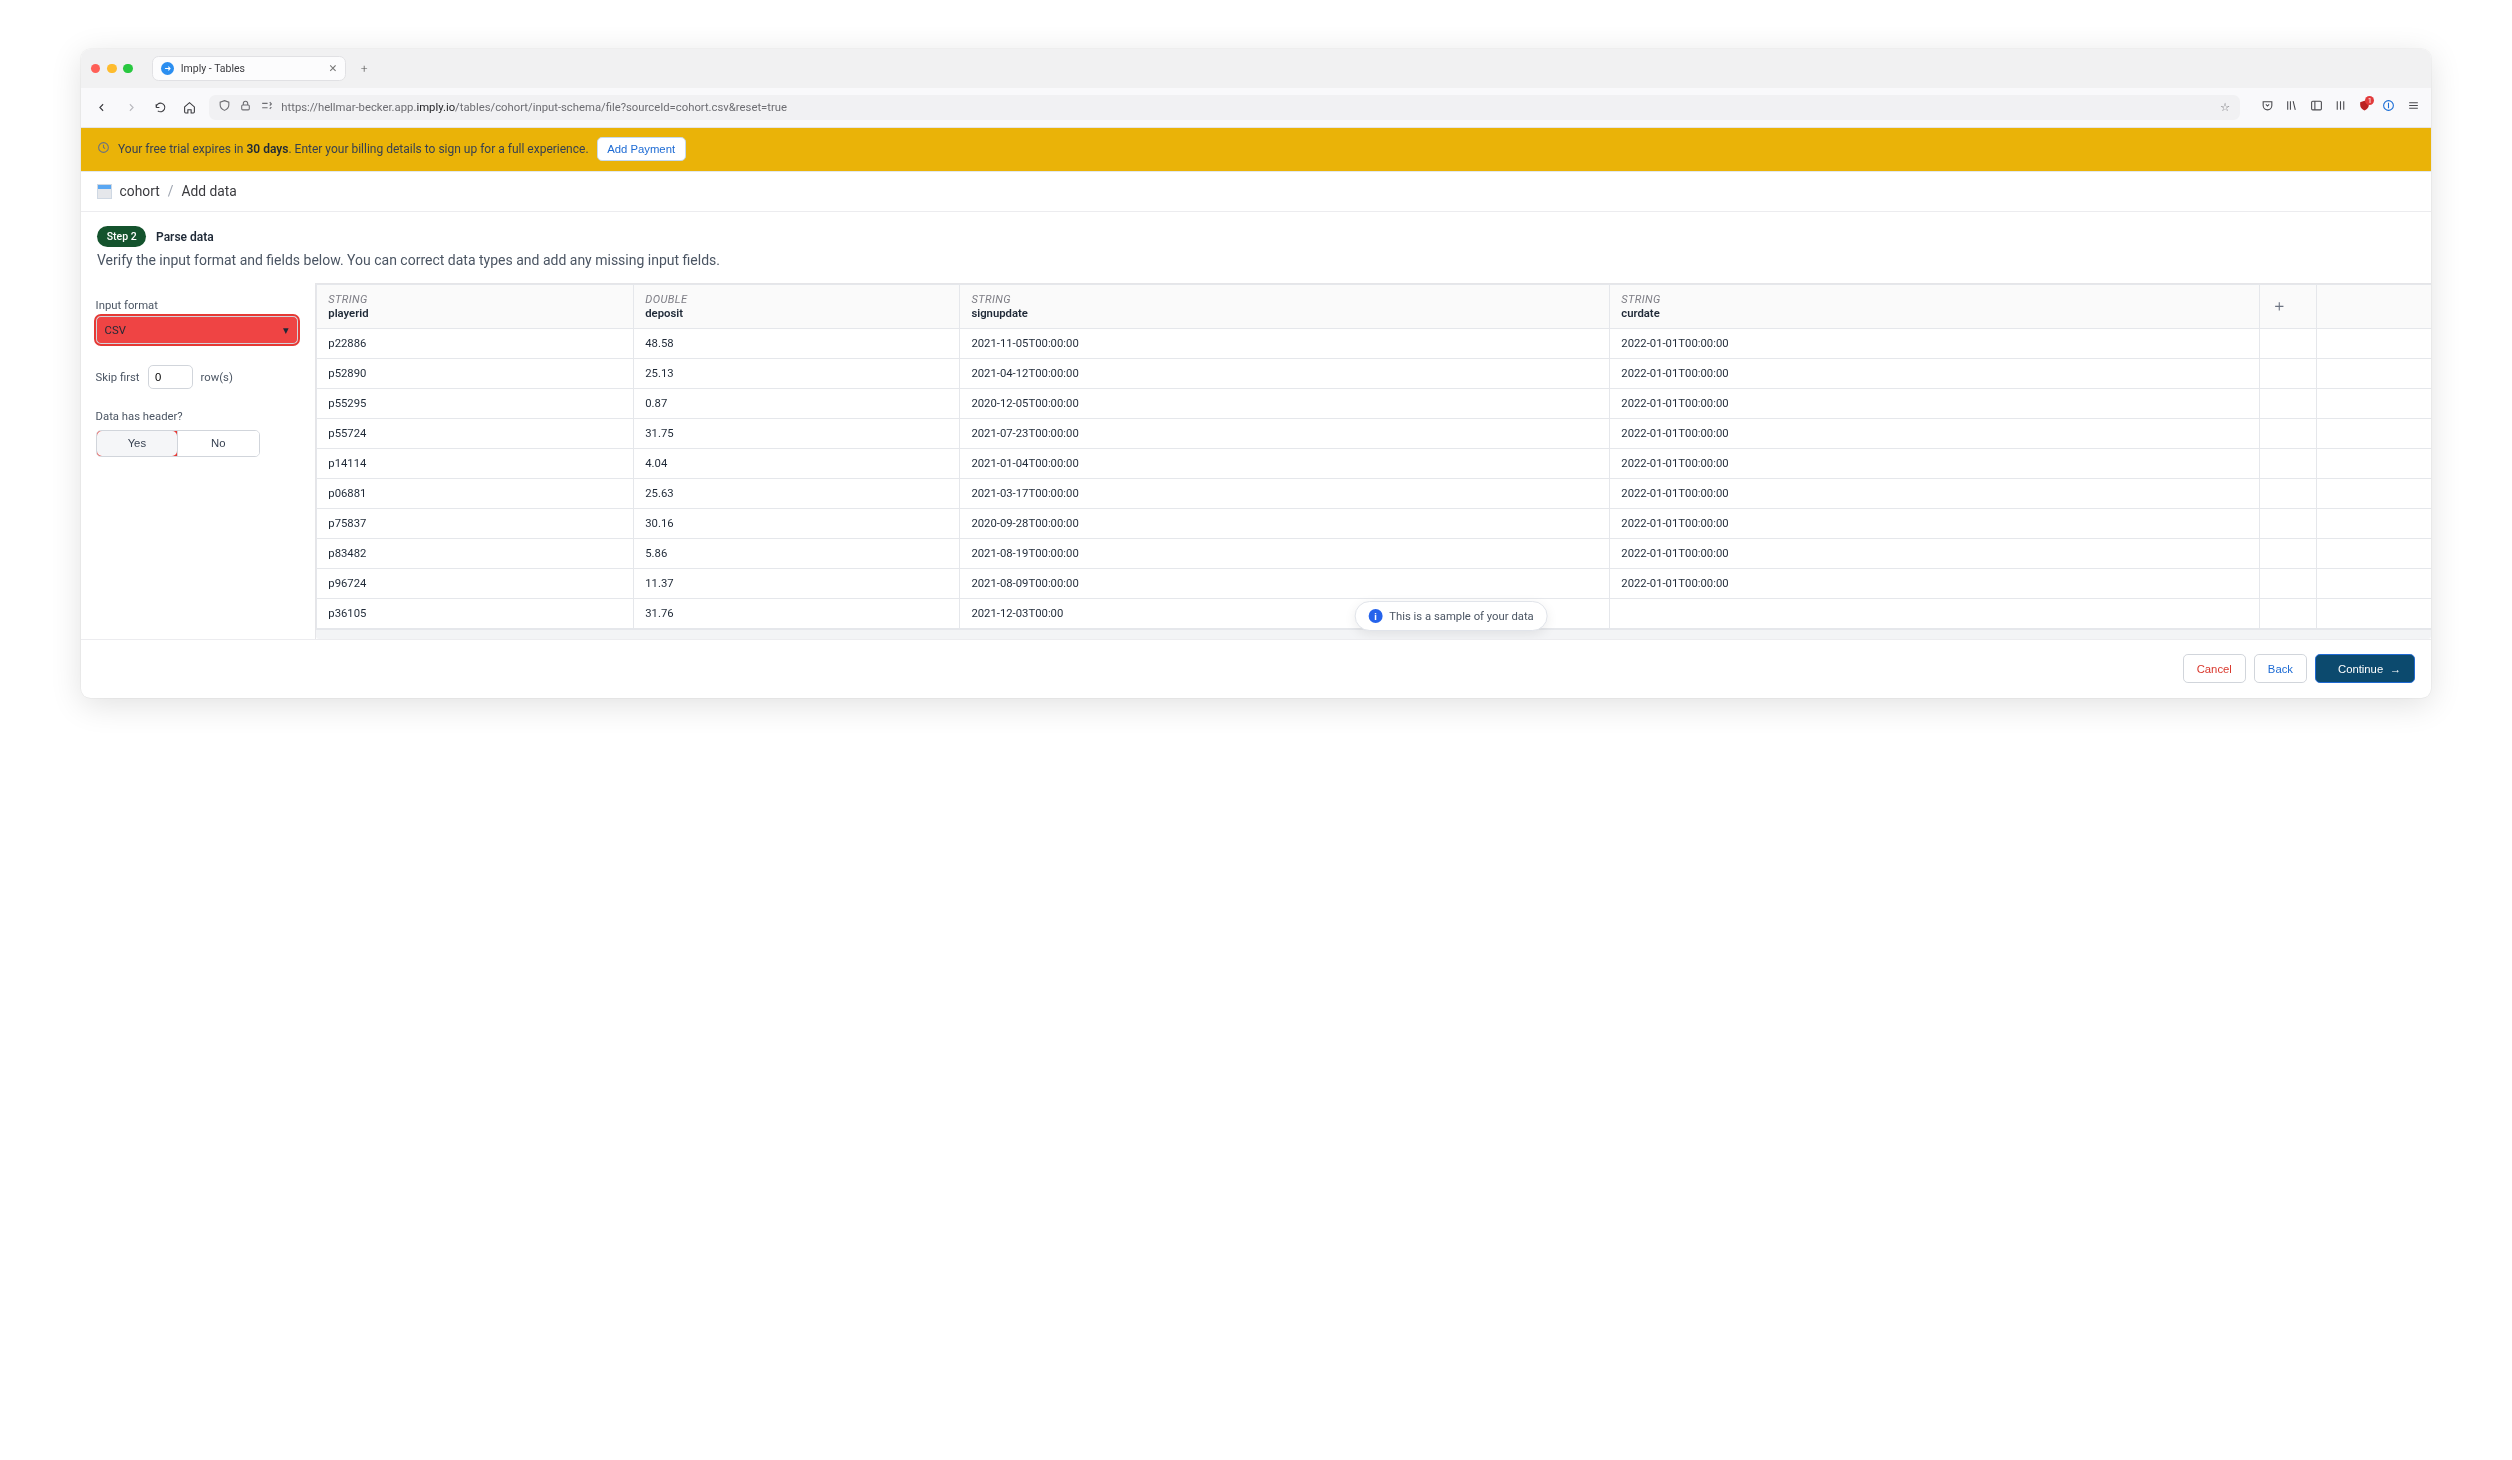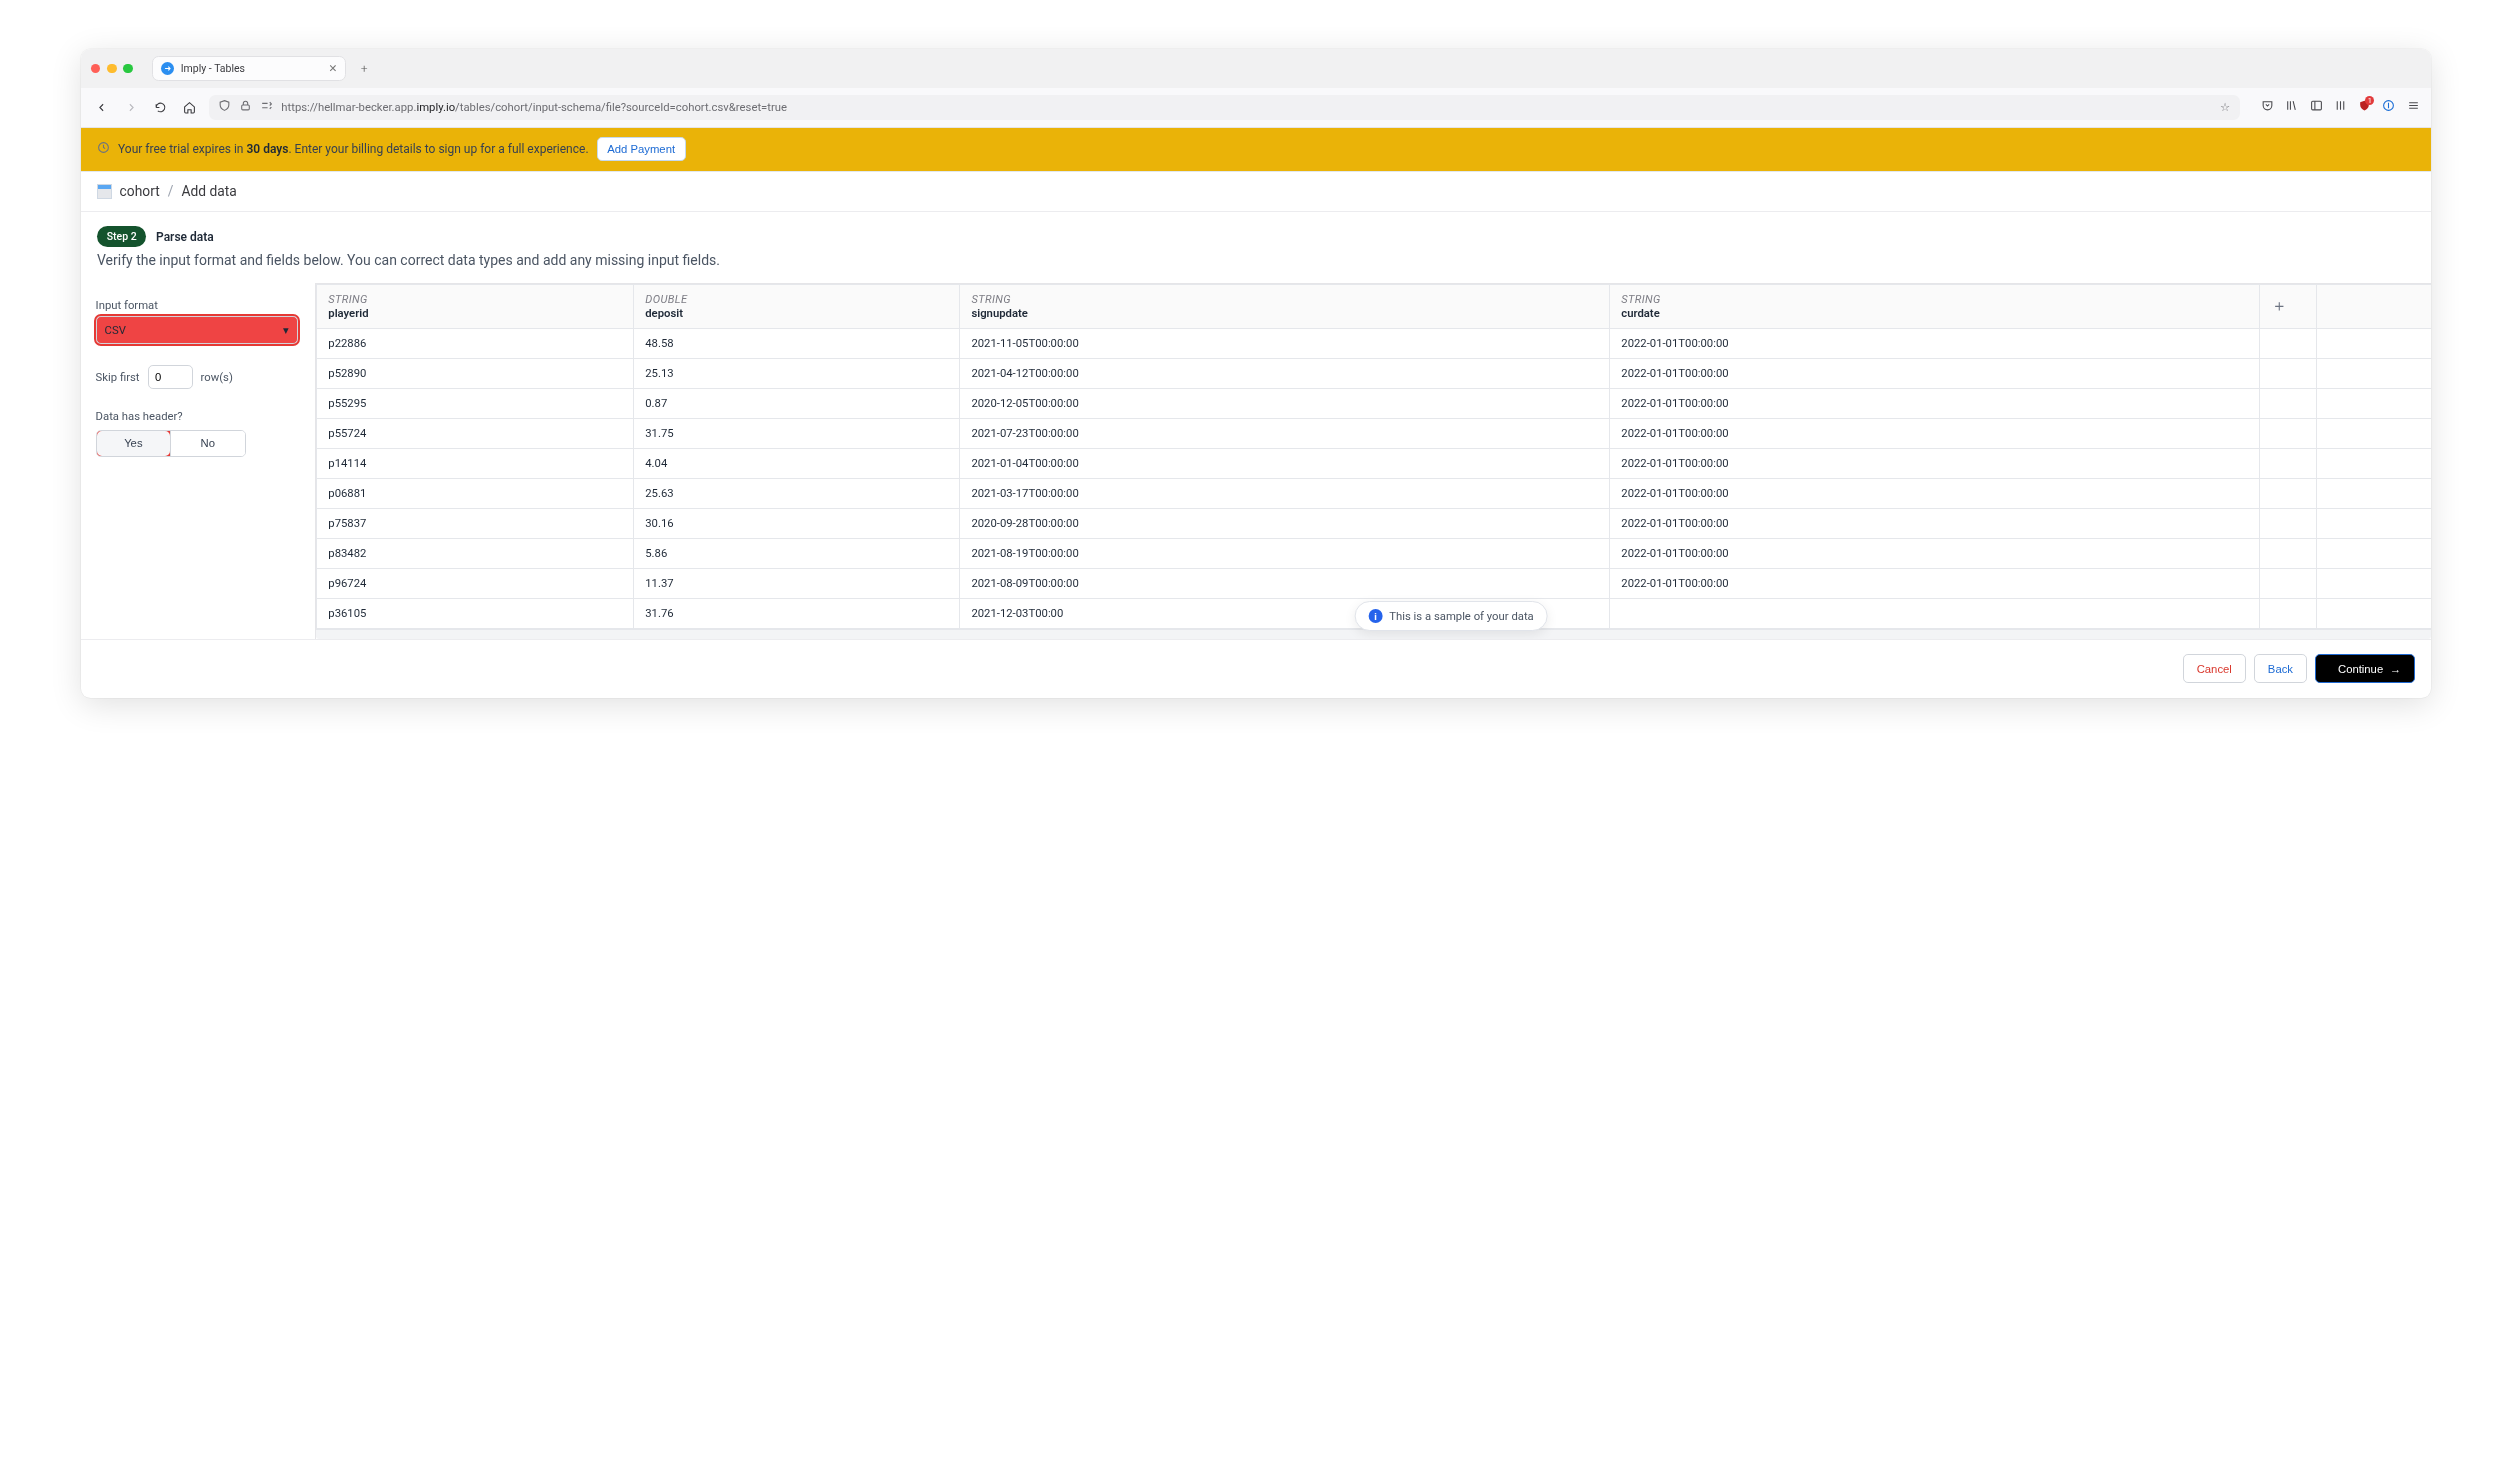--- a/index.html
+++ b/index.html
@@ -75,21 +75,21 @@
 .mainrow { display:flex; }
 .sidebar { width:235px; border-right:0.8px solid #e5e5e8; padding:16px 14.6px; }
 .field-label { font-size:11.3px; color:#4b5563; margin-bottom:4.9px; display:block; }
 .select {
   display:flex; align-items:center; justify-content:space-between;
   border:0.8px solid #d1d5db; border-radius:4.9px; padding:6.5px 8px; font-size:11.3px; background:#ef4444;
 }
 .highlight { outline:2px solid #e53935; outline-offset:0px; border-radius:4.9px; }
 .skiprow { display:flex; align-items:center; gap:8px; margin-top:21px; font-size:11.3px; color:#4b5563; }
 .skiprow input { width:45px; border:0.8px solid #d1d5db; border-radius:4.9px; padding:4.9px 6.5px; text-align:left; font-size:11.3px; }
-.toggle-group { display:flex; margin-top:6.5px; border:0.8px solid #d1d5db; border-radius:4.9px; overflow:hidden; width:150px; }
+.toggle-group { display:flex; margin-top:6.5px; border:0.8px solid #d1d5db; border-radius:4.9px; overflow:hidden; width:164px; }
 .toggle-group button { flex:1; background:#fff; border:none; padding:6.5px 0; font-size:11.3px; cursor:pointer; color:#374151; }
 .toggle-group button.active { background:#f5f6f8; font-weight:500; }
 .toggle-group button + button { border-left:0.8px solid #d1d5db; }
 .toggle-highlight { outline:2px solid #e53935; border-radius:4.9px; }
 .gridwrap { flex:1; overflow:auto; position:relative; border-top:0.8px solid #e5e5e8; }
 table.data { border-collapse:collapse; width:100%; font-size:11.3px; }
 table.data th, table.data td { border:0.8px solid #e5e7eb; padding:8px 11.3px; text-align:left; vertical-align:middle; }
 table.data th { background:#fafafa; font-weight:400; }
 .col-type { display:block; font-size:11px; letter-spacing:0.4px; color:#7d7d85; text-transform:uppercase;font-style:italic; }
 .col-name { display:block; font-weight:600; color:#1f2937; margin-top:1.6px; }
@@ -100,21 +100,21 @@
   position:absolute; bottom:8px; left:50%; transform:translateX(-10%);
   background:#fff; border:0.8px solid #e1e4ea; border-radius:16px; padding:6.5px 13px;
   box-shadow:0 3.2px 11.3px rgba(0,0,0,0.08); display:flex; align-items:center; gap:6.5px;
   font-size:11.3px; color:#4b5563;
 }
 .tooltip .iicon { width:14.6px; height:14.6px; border-radius:50%; background:#2563eb; color:#fff; display:flex; align-items:center; justify-content:center; font-size:9.7px; font-weight:700; }
 .footer { display:flex; justify-content:flex-end; gap:8px; padding:14.6px 16px; border-top:0.8px solid #ececef; }
 .btn { padding:7.3px 13px; border-radius:4.9px; font-size:11.3px; border:0.8px solid #d1d5db; background:#fff; cursor:pointer; }
 .btn.cancel { color:#d9362b; }
 .btn.back { color:#1d6bd4; }
-.btn.primary { background:#000000; border-color:#1f69d2; color:#fff; display:flex; align-items:center; gap:6.5px;padding-left:22px; }
+.btn.primary { background:#0c4a6e; border-color:#1f69d2; color:#fff; display:flex; align-items:center; gap:6.5px;padding-left:22px; }
 .arrow-right::after { content:"→"; }
 .icon-svg { width:13px; height:13px; }
 </style>
 </head>
 <body>
 
 <div class="window">
 
   <div class="tabbar">
     <div class="traffic">

